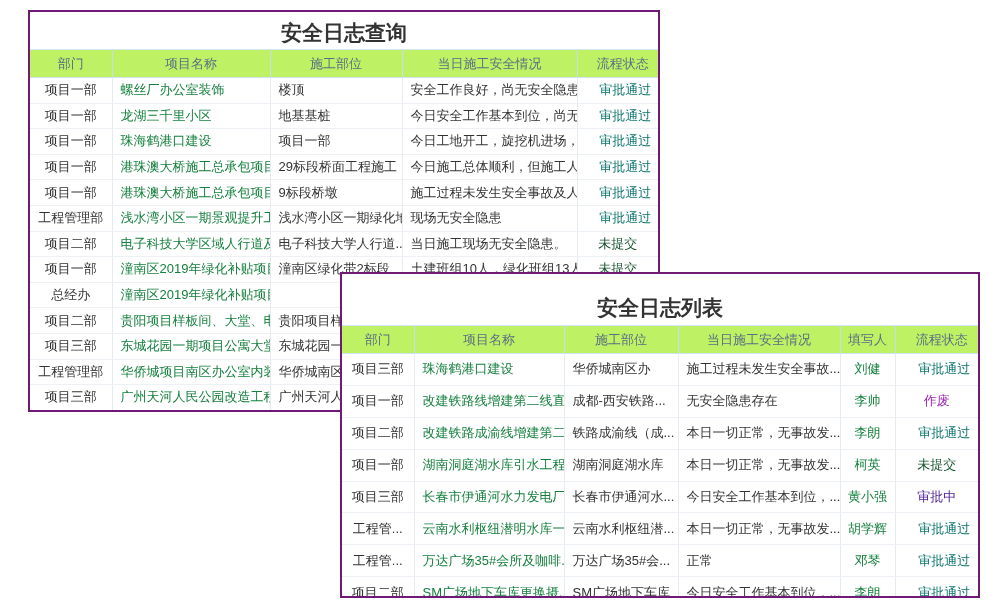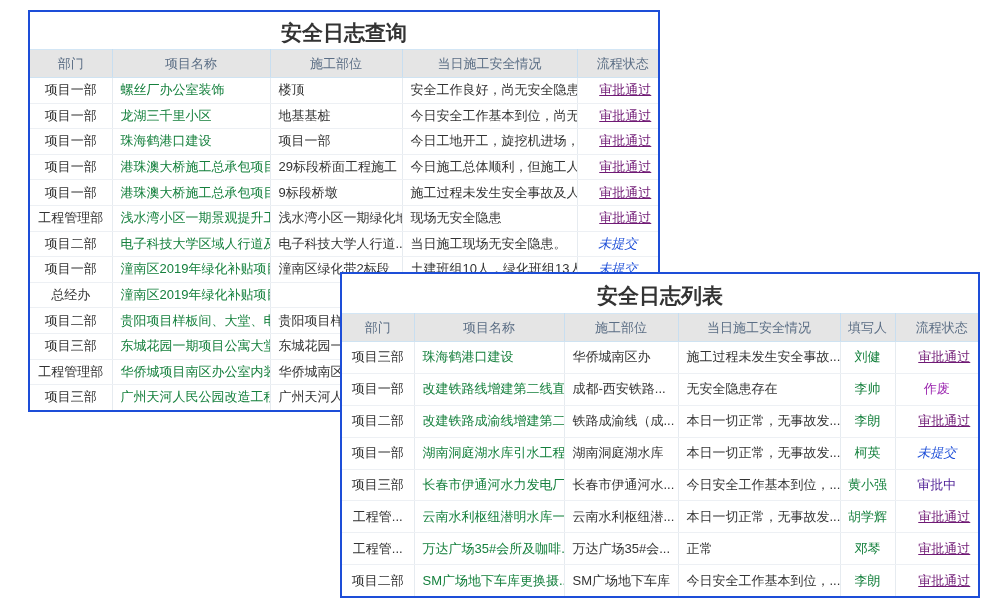--- a/index.html
+++ b/index.html
@@ -3,55 +3,55 @@
 <meta charset="utf-8">
 <style>
   html,body{margin:0;padding:0;}
   body{
     width:1000px;height:600px;position:relative;overflow:hidden;
     background:#ffffff;
     font-family:"Liberation Sans","DejaVu Sans",sans-serif;
   }
   .panel{
     position:absolute;background:#fff;
-    border:2px solid #1d4ed8;box-sizing:border-box;overflow:hidden;
+    border:2px solid #701a75;box-sizing:border-box;overflow:hidden;
   }
   #panel-query{left:28px;top:10px;width:632px;height:402px;z-index:1;}
   #panel-list{left:340px;top:272px;width:640px;height:326px;z-index:2;}
 
   .panel-title{
     text-align:center;font-size:21px;font-weight:bold;color:#333;
   }
   #panel-query .panel-title{height:37px;line-height:41px;}
-  #panel-list .panel-title{height:39px;line-height:44px;}
+  #panel-list .panel-title{height:39px;line-height:44px;margin-top:12px;}
 
   table{
     border-collapse:collapse;table-layout:fixed;width:100%;
     font-size:13px;color:#333;
   }
   th{
-    background:#e5e5e5;color:#5b6e85;font-weight:normal;font-size:13px;
+    background:#bef264;color:#5b6e85;font-weight:normal;font-size:13px;
     height:27px;border-top:1px solid #d3e6f5;border-bottom:1px solid #cfe3f2;
     border-right:1px solid #c8def0;
     overflow:hidden;white-space:nowrap;padding:0 4px;
   }
   th:last-child{border-right:none;padding-left:12px;}
   td{
     border-bottom:1px solid #edf0f4;border-right:1px solid #e6ebf0;
     overflow:hidden;white-space:nowrap;padding:0 8px;
   }
   td:last-child{border-right:none;}
   #panel-query tbody td{height:24.6px;}
   #panel-list tbody td{height:30.9px;}
   tbody tr:last-child td{border-bottom:none;}
 
   .center{text-align:center;padding:0 2px;}
   .link{color:#15803d;}
-  .st-approved{color:#701a75;text-decoration:underline;padding-left:17px;}
-  .st-unsubmitted{color:#1d4ed8;font-style:italic;}
+  .st-approved{color:#0f766e;padding-left:17px;}
+  .st-unsubmitted{color:#14532d;}
   .st-void{color:#9c27b0;}
   .st-pending{color:#4c1d95;}
 </style>
 </head>
 <body>
 
 <div class="panel" id="panel-query">
   <div class="panel-title">安全日志查询</div>
   <table>
     <colgroup>

